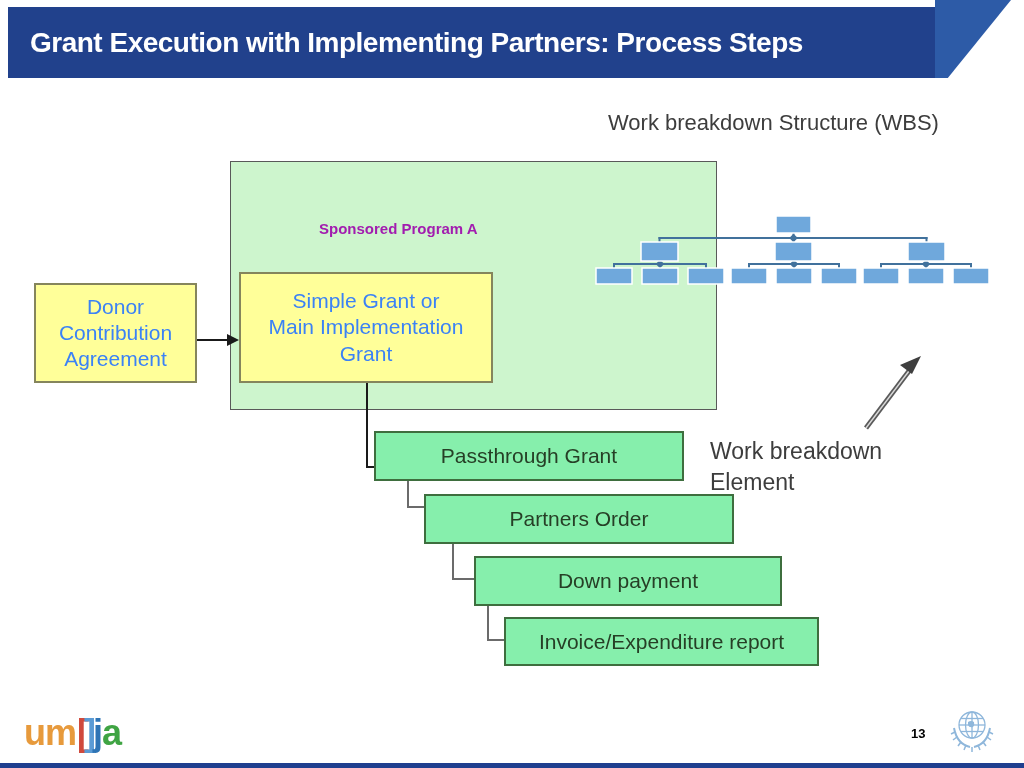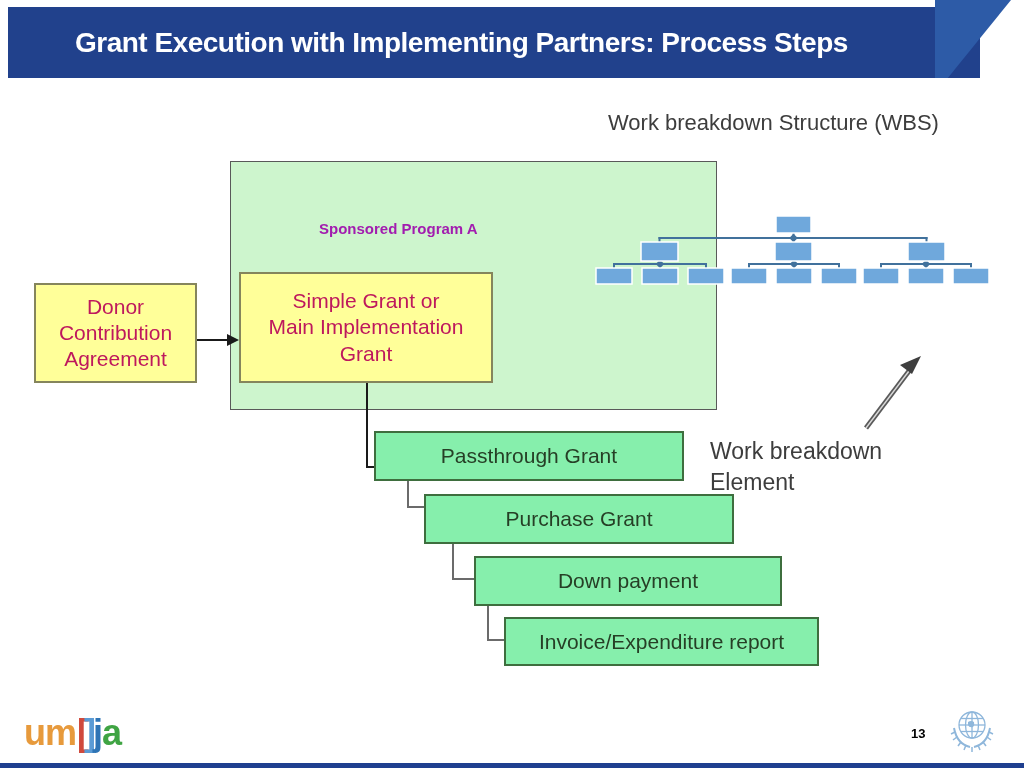--- a/index.html
+++ b/index.html
@@ -3,21 +3,21 @@
 <meta charset="utf-8">
 <style>
   html,body{margin:0;padding:0;background:#e8e8e8;}
   #slide{
     position:relative;width:1024px;height:768px;background:#ffffff;
     font-family:"Liberation Sans", sans-serif;overflow:hidden;margin:0 auto;
   }
   
   #header-bar{
     position:absolute;left:8px;top:7px;width:927px;height:71px;
-    background:#21418c;display:flex;align-items:center;padding-left:45px;
+    background:#21418c;display:flex;align-items:center;
   }
   #header-title{
     color:#ffffff;font-size:28px;font-weight:bold;padding-left:22px;
     letter-spacing:-0.5px;white-space:nowrap;
   }
   #header-accent{
     position:absolute;left:935px;top:0;width:80px;height:78px;
     background:#2d5ba7;
     clip-path:polygon(0 0,95% 0,16% 100%,0 100%);
   }
@@ -34,21 +34,21 @@
     position:absolute;left:230px;top:161px;width:487px;height:249px;
     background:#cdf5cd;border:1px solid #595959;box-sizing:border-box;z-index:1;
   }
   #sponsored-label{
     position:absolute;left:88px;top:58px;font-size:15px;font-weight:bold;color:#a21caf;
   }
   
   .yellow-box{
     position:absolute;background:#ffff99;border:2px solid #85855c;box-sizing:border-box;
     display:flex;align-items:center;justify-content:center;text-align:center;
-    color:#be185d;font-size:21px;line-height:1.25;z-index:3;
+    color:#3b82f6;font-size:21px;line-height:1.25;z-index:3;
   }
   #donor-box{left:34px;top:283px;width:163px;height:100px;}
   #simple-grant-box{left:239px;top:272px;width:254px;height:111px;}
   
   .green-box{
     position:absolute;background:#86efac;border:2px solid #3e6e3e;box-sizing:border-box;
     display:flex;align-items:center;justify-content:center;text-align:center;
     color:#263f26;font-size:21px;z-index:3;
   }
   #cascade-box-0{left:374px;top:431px;width:310px;height:50px;}
@@ -169,21 +169,21 @@
     <div>Donor<br>Contribution<br>Agreement</div>
   </div>
   <div id="simple-grant-box" class="yellow-box">
     <div>Simple Grant or<br>Main Implementation<br>Grant</div>
   </div>
 
   <div id="cascade-box-0" class="green-box">
     <div>Passthrough Grant</div>
   </div>
   <div id="cascade-box-1" class="green-box">
-    <div>Purchase Grant</div>
+    <div>Partners Order</div>
   </div>
   <div id="cascade-box-2" class="green-box">
     <div>Down payment</div>
   </div>
   <div id="cascade-box-3" class="green-box">
     <div>Invoice/Expenditure report</div>
   </div>
 
   <div id="wbs-element-label" class="dark-label">Work breakdown<br>Element</div>
 

